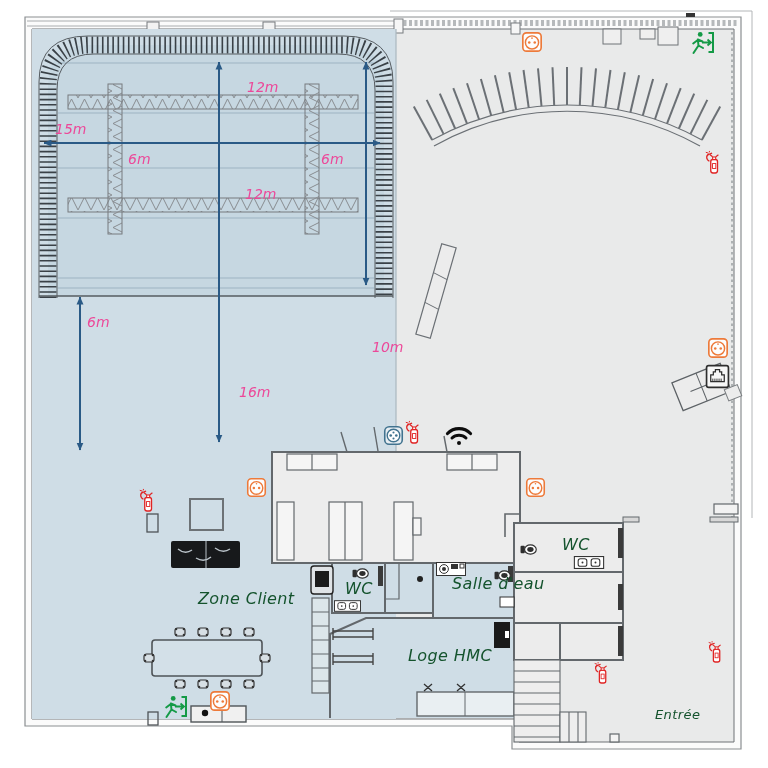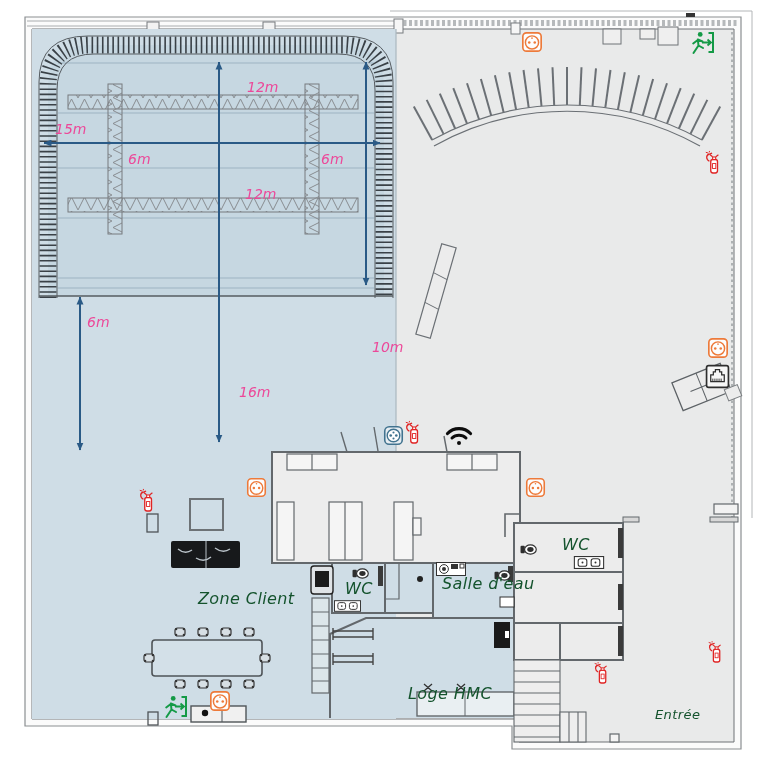--- a/index.html
+++ b/index.html
@@ -337,18 +337,18 @@
 <div class="lbl dim" style="left:247px;top:79px;">12m</div>
 <div class="lbl dim" style="left:245px;top:186px;">12m</div>
 <div class="lbl dim" style="left:55px;top:121px;">15m</div>
 <div class="lbl dim" style="left:128px;top:151px;">6m</div>
 <div class="lbl dim" style="left:321px;top:151px;">6m</div>
 <div class="lbl dim" style="left:372px;top:291px;margin-top:48px;">10m</div>
 <div class="lbl dim" style="left:227px;top:384px;margin-left:12px;">16m</div>
 <div class="lbl dim" style="left:87px;top:314px;">6m</div>
 <div class="lbl room" style="left:176px;top:589px;margin-left:22px;">Zone Client</div>
 <div class="lbl room" style="left:345px;top:579px;">WC</div>
-<div class="lbl room" style="left:442px;top:574px;">Salle d'eau</div>
-<div class="lbl room" style="left:408px;top:684px;text-align:center;">Loge HMC</div>
+<div class="lbl room" style="left:452px;top:574px;">Salle d'eau</div>
+<div class="lbl room" style="left:408px;top:646px;text-align:center;">Loge HMC</div>
 <div class="lbl room" style="left:562px;top:535px;">WC</div>
 <div class="lbl room big" style="left:655px;top:707px;">Entrée</div>
 
 </div>
 
 </body></html>

